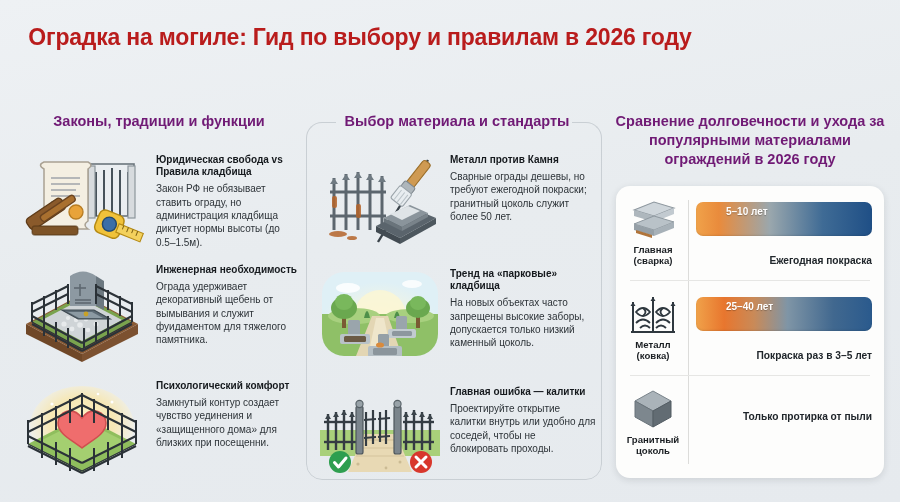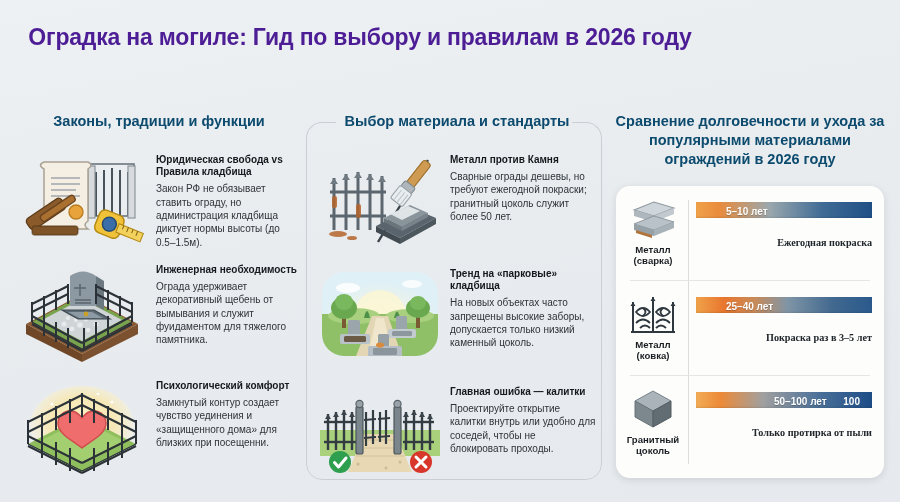--- a/index.html
+++ b/index.html
@@ -8,27 +8,27 @@
     font-family:"Liberation Sans","DejaVu Sans",sans-serif;
     background:linear-gradient(170deg,#eef1f4 0%,#e8ecef 45%,#e6eaee 100%);
     color:#1b1f23;
     -webkit-font-smoothing:antialiased;
   }
   .canvas{position:relative;width:900px;height:502px;}
 
   
   .title{
     position:absolute;left:0;top:24px;width:720px;text-align:center;
-    font-size:23px;font-weight:bold;letter-spacing:-.2px;color:#4c1d95;
+    font-size:23px;font-weight:bold;letter-spacing:-.2px;color:#b91c1c;
   }
 
   
   .col{position:absolute;top:112px;}
   .col-head{
-    text-align:center;font-weight:bold;color:#0c4a6e;
+    text-align:center;font-weight:bold;color:#701a75;
     font-size:14.5px;line-height:1.3;
   }
   #col-left{left:18px;width:282px;}
   #col-mid{left:312px;width:290px;}
   #col-right{left:612px;width:276px;}
 
   
   .mid-frame{
     position:absolute;left:306px;top:122px;width:296px;height:358px;
     border:1px solid #c9cfd4;border-radius:16px;
@@ -60,39 +60,39 @@
   .crow.r1{top:4px;} .crow.r2{top:99px;} .crow.r3{top:194px;}
   .crow-sep{position:absolute;left:14px;width:240px;height:1px;background:#e6e6e4;}
   .vdiv{position:absolute;left:72px;top:14px;width:1px;height:264px;background:#dcdcda;}
 
   .cicon{position:absolute;left:8px;top:6px;width:58px;text-align:center;}
   .cicon .glyph{height:46px;display:flex;align-items:center;justify-content:center;}
   .cicon .lbl{font-size:9.6px;font-weight:bold;line-height:1.18;color:#1b1f23;margin-top:2px;}
 
   .barwrap{position:absolute;left:80px;top:12px;width:176px;}
   .bar{
-    position:relative;height:16px;border-radius:0;
+    position:relative;height:34px;border-radius:7px;
     background:linear-gradient(90deg,#f0a24a 0%,#e98b3c 13%,#9aa7ad 42%,#3f6b95 72%,#1f4f86 100%);
     box-shadow:inset 0 -1px 2px rgba(0,0,0,.10);
   }
   .bar.b2{background:linear-gradient(90deg,#f0a24a 0%,#e8762e 16%,#c98a58 33%,#7f95a6 52%,#41688f 78%,#2a5a8d 100%);}
   .bar.b3{background:linear-gradient(90deg,#f3ac57 0%,#ec8a38 14%,#a0a0a0 38%,#4a7099 70%,#1d4c86 100%);}
   .bar-lbl{
     position:absolute;top:0;height:19px;line-height:19px;
     font-size:10px;font-weight:bold;color:#fff;
     text-shadow:0 1px 1px rgba(0,0,0,.25);white-space:nowrap;
   }
   .bar-lbl.l1{left:30px;} .bar-lbl.l2{left:30px;text-align:center;} .bar-lbl.l3{left:78px;}
   .bar-val{
     position:absolute;right:12px;top:0;height:19px;line-height:19px;
     font-size:10px;font-weight:bold;color:#fff;
   }
   .bar-note{
     margin-top:18px;text-align:right;font-size:10.2px;line-height:1.28;
-    font-weight:bold;color:#20262b;font-family:Liberation Serif, serif;
+    font-weight:bold;color:#20262b;
   }
 
   
   .ill{display:block;}
 </style>
 </head>
 <body>
 
 <div class="canvas">
 
@@ -447,21 +447,21 @@
             <path d="M6 12 L26 4 L46 10 L26 18 Z" fill="#cfd6db" stroke="#8e989f" stroke-width="1.1"></path>
             <path d="M6 12 L26 18 L26 24 L6 18 Z" fill="#aeb7bd"></path>
             <path d="M46 10 L26 18 L26 24 L46 16 Z" fill="#c2cad0"></path>
             <path d="M22 20 L30 22 L30 30 L22 28 Z" fill="#98a2a9"></path>
             <path d="M6 26 L26 32 L46 24 L26 18 Z" fill="#b9c2c8" stroke="#8e989f" stroke-width="1"></path>
             <path d="M6 26 L26 32 L26 38 L6 32 Z" fill="#96a0a7"></path>
             <path d="M46 24 L26 32 L26 38 L46 30 Z" fill="#a7b1b8"></path>
             <path d="M8 32 L24 37 L24 40 L8 35 Z" fill="#b0743a"></path>
           </svg>
         </div>
-        <div class="lbl">Металл (сварка)</div>
+        <div class="lbl">Главная (сварка)</div>
       </div>
       <div class="barwrap">
         <div class="bar b1">
           <span class="bar-lbl l1">5–10 лет</span>
         </div>
         <div class="bar-note">Ежегодная покраска</div>
       </div>
     </div>
 
     <div class="crow r2">
@@ -506,22 +506,18 @@
         <div class="glyph">
           <svg width="48" height="44" viewBox="0 0 48 44">
             <path d="M6 14 L24 4 L42 14 L24 24 Z" fill="#aab3b9" stroke="#79838a" stroke-width="1"></path>
             <path d="M6 14 L24 24 L24 40 L6 30 Z" fill="#7d878e" stroke="#69737a" stroke-width="1"></path>
             <path d="M42 14 L24 24 L24 40 L42 30 Z" fill="#626c73" stroke="#535c63" stroke-width="1"></path>
           </svg>
         </div>
         <div class="lbl">Гранитный цоколь</div>
       </div>
       <div class="barwrap">
-        <div class="bar b3">
-          <span class="bar-lbl l3">50–100 лет</span>
-          <span class="bar-val">100</span>
-        </div>
         <div class="bar-note">Только протирка от пыли</div>
       </div>
     </div>
   </div>
 
 </div>
 
 </body></html>

